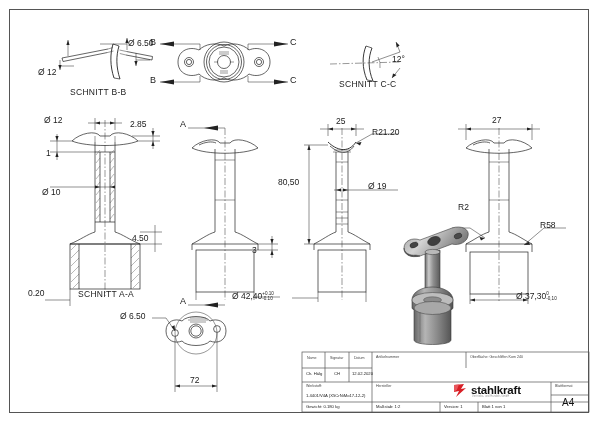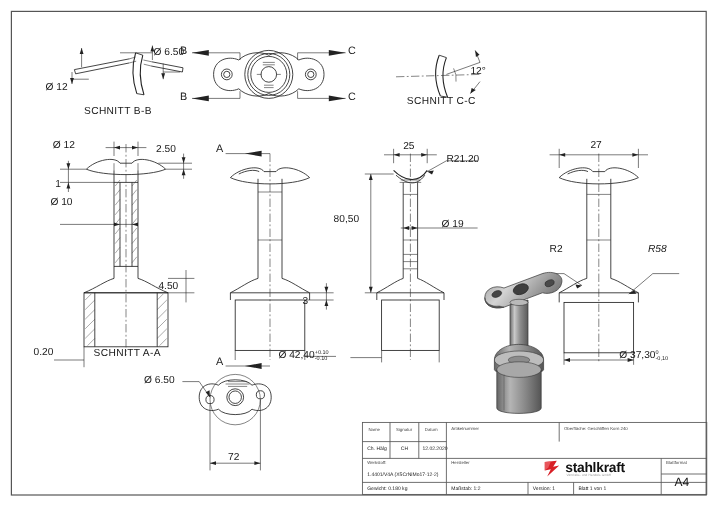--- a/index.html
+++ b/index.html
@@ -446,43 +446,43 @@
 
   <div class="t secmk" style="left:150px;top:38px;">B</div>
   <div class="t secmk" style="left:150px;top:76px;">B</div>
   <div class="t secmk" style="left:290px;top:38px;">C</div>
   <div class="t secmk" style="left:290px;top:76px;">C</div>
 
   <div class="t lbl" style="left:392px;top:55px;">12°</div>
   <div class="t sec" style="left:323px;top:80px;margin-left:16px;">SCHNITT C-C</div>
 
   <div class="t lbl" style="left:44px;top:116px;">Ø 12</div>
-  <div class="t lbl" style="left:130px;top:120px;">2.50</div>
+  <div class="t lbl" style="left:130px;top:120px;">2.85</div>
   <div class="t lbl" style="left:46px;top:149px;">1</div>
-  <div class="t lbl" style="left:42px;top:164px;">Ø 10</div>
+  <div class="t lbl" style="left:42px;top:188px;">Ø 10</div>
   <div class="t lbl" style="left:132px;top:234px;">4.50</div>
   <div class="t lbl" style="left:28px;top:289px;">0.20</div>
   <div class="t sec" style="left:78px;top:290px;">SCHNITT A-A</div>
 
   <div class="t secmk" style="left:180px;top:120px;">A</div>
   <div class="t secmk" style="left:180px;top:297px;">A</div>
   <div class="t lbl" style="left:252px;top:246px;">3</div>
   <div class="t lbl" style="left:232px;top:291px;">
     <span>Ø 42,40</span><span class="tol"><span>+0.10</span><br>
       <span>-0.10</span></span>
   </div>
 
   <div class="t lbl" style="left:336px;top:117px;">25</div>
   <div class="t lbl" style="left:372px;top:128px;">R21.20</div>
   <div class="t lbl" style="left:278px;top:178px;">80,50</div>
   <div class="t lbl" style="left:368px;top:182px;">Ø 19</div>
 
   <div class="t lbl" style="left:492px;top:116px;">27</div>
   <div class="t lbl" style="left:458px;top:203px;">R2</div>
-  <div class="t lbl" style="left:540px;top:203px;font-style:italic;">R58</div>
+  <div class="t lbl" style="left:540px;top:221px;">R58</div>
   <div class="t lbl" style="left:516px;top:291px;">
     <span>Ø 37,30</span><span class="tol"><span>0</span><br>
       <span>-0,10</span></span>
   </div>
 
   <div class="t lbl" style="left:120px;top:312px;">Ø 6.50</div>
   <div class="t lbl" style="left:190px;top:376px;">72</div>
 
   <div class="t tb" style="left:307px;top:357px;">Name</div>
   <div class="t tb" style="left:330px;top:357px;">Signatur</div>

